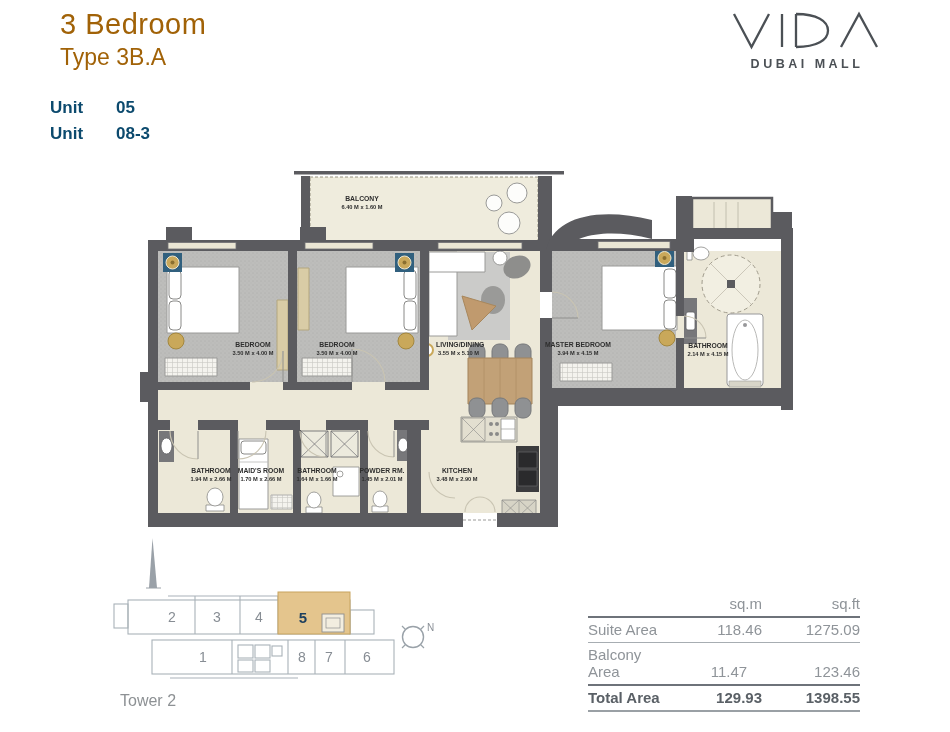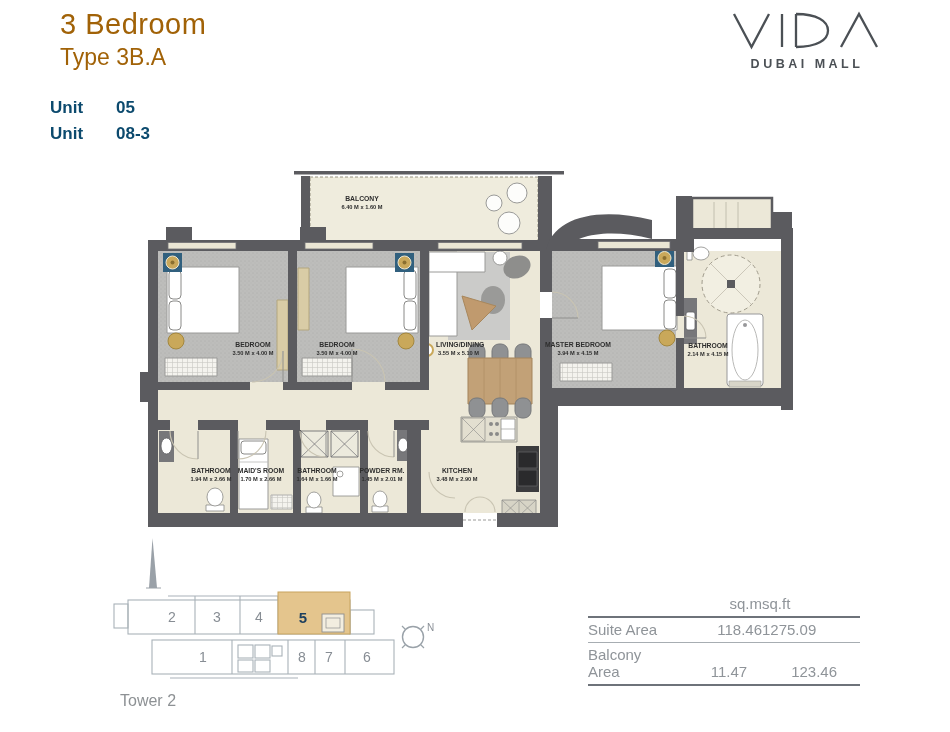--- a/index.html
+++ b/index.html
@@ -14,21 +14,21 @@
   .meta .lab{width:66px;}
   
   .logo{position:absolute;left:729px;top:8px;}
   
   .plan{position:absolute;left:0;top:0;}
   
   .area-table{position:absolute;left:568px;top:592px;width:272px;font-size:15px;color:#8f9499;margin-left:20px;}
   .area-table .tr{display:flex;align-items:flex-end;padding:3px 0 4px 0;}
   .area-table .c1{flex:1;text-align:left;}
   .area-table .c2{width:88px;text-align:right;}
-  .area-table .c3{width:98px;}
+  .area-table .c3{width:98px;text-align:right;}
   .area-table .head{border-bottom:2px solid #6e737a;}
   .area-table .r1{border-bottom:1px solid #a7adb2;}
   .area-table .r2{border-bottom:2px solid #6e737a;gap:44px;}
   .area-table .total{color:#5a6066;font-weight:700;border-bottom:2px solid #9aa0a5;}
   text{font-family:"Liberation Sans", sans-serif;}
   .roomname{font-size:6.8px;font-weight:700;fill:#2e2e2e;}
   .roomdim{font-size:5.7px;font-weight:700;fill:#2e2e2e;}
   .kpnum{font-size:14px;fill:#878d94;}
   .kpnum5{font-size:15px;font-weight:700;fill:#1c3f5e;}
   .kptxt{font-size:16px;fill:#8d9194;}
@@ -347,13 +347,18 @@
   <div class="tr r1">
     <span class="c1">Suite Area</span>
     <span class="c2">118.46</span>
     <span class="c3">1275.09</span>
   </div>
   <div class="tr r2">
     <span class="c1">Balcony Area</span>
     <span class="c2">11.47</span>
     <span class="c3">123.46</span>
   </div>
+  <div class="tr total">
+    <span class="c1">Total Area</span>
+    <span class="c2">129.93</span>
+    <span class="c3">1398.55</span>
+  </div>
 </div>
 
 </body></html>

